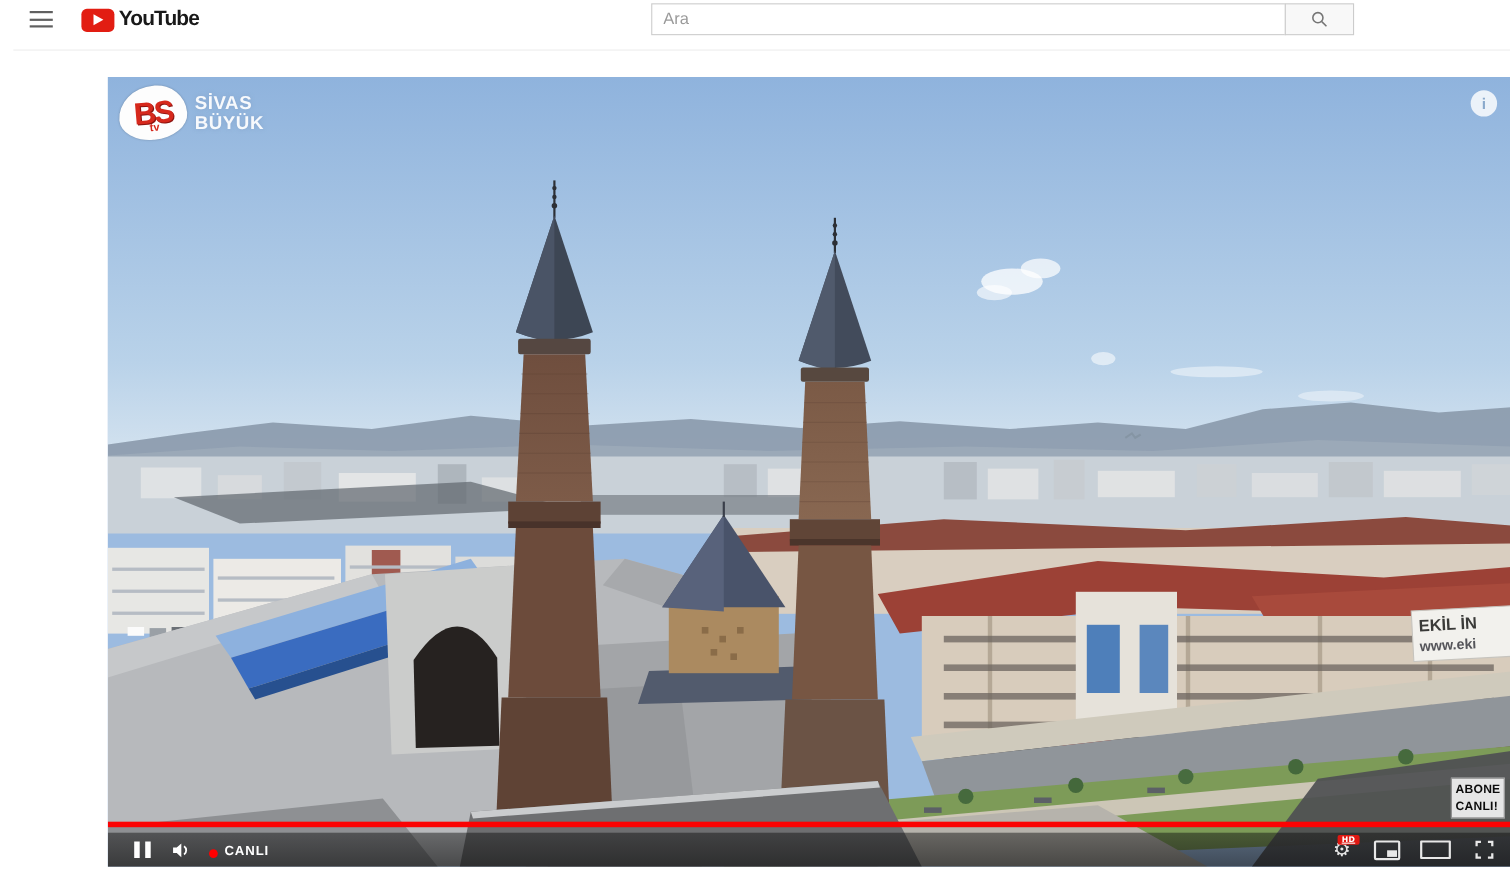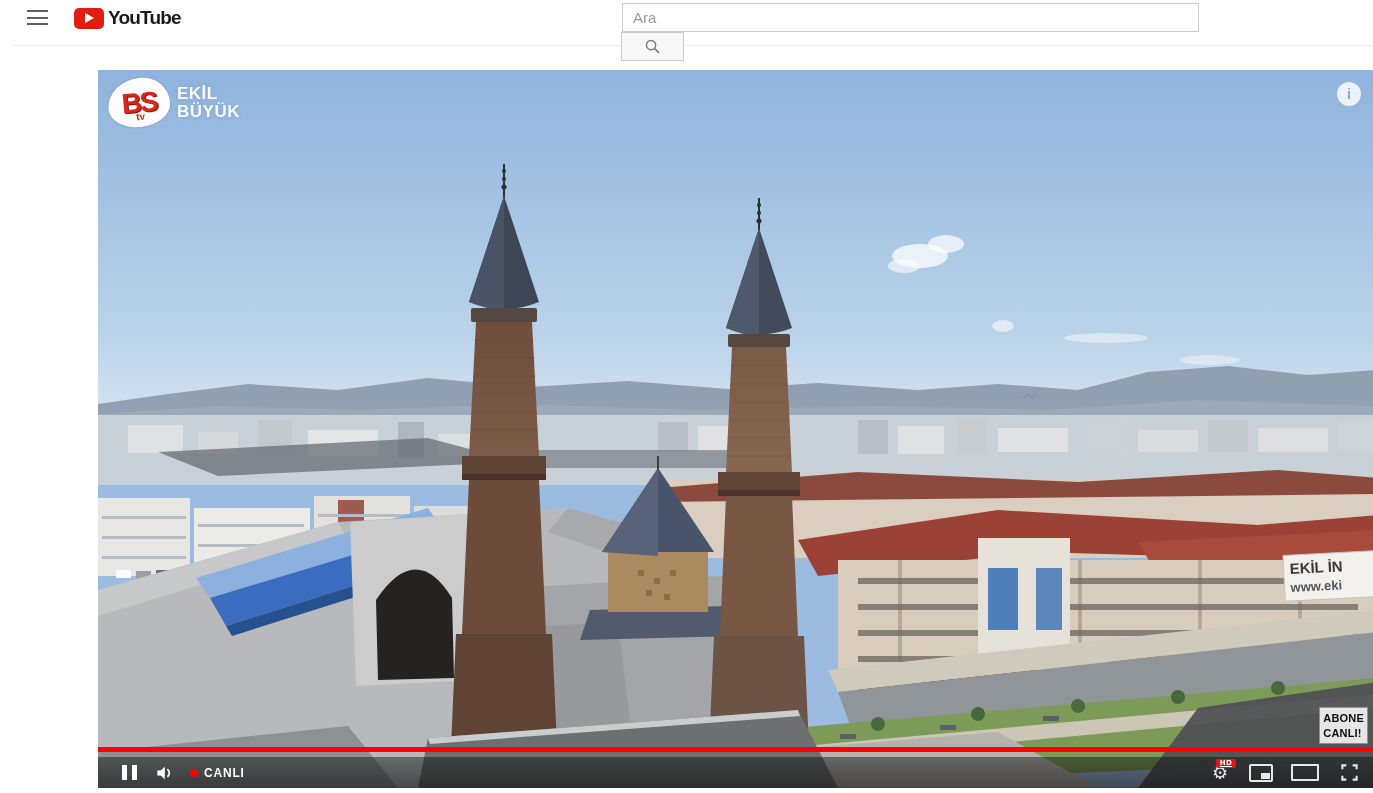--- a/index.html
+++ b/index.html
@@ -6,21 +6,21 @@
   #app{position:relative;width:1373px;height:793px;background:#fff;overflow:hidden;margin-left:12px;}
 
   
   .header{position:absolute;top:0;left:0;width:100%;height:45px;background:#fff;border-bottom:1px solid #ededed;z-index:5;}
   .hamburger{position:absolute;left:15px;top:10px;width:21px;height:15px;display:flex;flex-direction:column;justify-content:space-between;cursor:pointer;}
   .hamburger span{display:block;height:2px;background:#606060;}
   .yt-logo{position:absolute;left:62px;top:7px;display:flex;align-items:center;gap:4px;cursor:pointer;}
   .yt-play{width:30px;height:21px;background:#e21d12;border-radius:5px;position:relative;}
   .yt-play::after{content:"";position:absolute;left:11px;top:5.5px;border-left:9px solid #fff;border-top:5px solid transparent;border-bottom:5px solid transparent;}
   .yt-word{font-size:19px;font-weight:bold;letter-spacing:-0.8px;color:#191919;}
-  .search{position:absolute;left:610px;top:3px;display:flex;flex-direction:column;}
+  .search{position:absolute;left:580px;top:3px;display:flex;}
   .search input{box-sizing:border-box;width:577px;height:29px;border:1px solid #ccc;padding:0 10px;font-size:15px;color:#111;outline:none;font-family:"Liberation Sans",sans-serif;}
   .search input::placeholder{color:#9a9a9a;}
   .search-btn{box-sizing:border-box;width:63px;height:29px;margin-left:-1px;background:#f8f8f8;border:1px solid #ccc;display:flex;align-items:center;justify-content:center;cursor:pointer;}
 
   
   #player{position:absolute;left:86px;top:70px;width:1280px;height:718px;background:#9cbbe0;overflow:hidden;cursor:pointer;}
   .scene{position:absolute;left:0;top:0;width:1280px;height:718px;display:block;}
 
   
   .wm{position:absolute;left:10px;top:8px;display:flex;align-items:center;gap:7px;z-index:3;}
@@ -35,21 +35,21 @@
   
   .sub-badge{position:absolute;right:10px;bottom:44px;background:rgba(238,238,238,.95);border:1px solid #909090;color:#0d0d0d;font-weight:800;font-size:11px;line-height:1.3;padding:3px 3px;z-index:3;letter-spacing:.2px;}
 
   
   .progress{position:absolute;left:0;right:0;bottom:36px;height:5px;background:#fb0303;z-index:4;cursor:pointer;}
   .ctrl{position:absolute;left:0;right:0;bottom:0;height:31px;background:linear-gradient(rgba(12,12,12,.46),rgba(10,10,10,.64));display:flex;align-items:center;padding:0 14px;z-index:4;}
   .btn{height:31px;display:flex;align-items:center;justify-content:center;cursor:pointer;}
   .pause{width:34px;gap:5px;}
   .pause i{display:block;width:5px;height:15px;background:#fff;}
   .vol{width:36px;}
-  .live{display:flex;align-items:center;gap:6px;margin-left:8px;}
+  .live{display:flex;align-items:flex-end;gap:6px;margin-left:8px;}
   .live-dot{width:8px;height:8px;border-radius:50%;background:#f00;}
   .live-label{color:#fff;font-size:12px;font-weight:bold;letter-spacing:.8px;}
   .ctrl-right{margin-left:auto;display:flex;align-items:center;gap:13px;}
   .gear{position:relative;width:26px;font-family:"DejaVu Sans",sans-serif;font-size:18px;color:#e6e6e6;line-height:1;}
   .hd{position:absolute;top:2px;right:-3px;background:#e01812;color:#fff;font-size:7px;font-weight:700;padding:1px 4px;border-radius:2px;letter-spacing:.3px;text-decoration:underline;}
   .mini{width:30px;}
   .mini b{position:relative;display:block;width:20px;height:14px;border:2px solid #e8e8e8;border-radius:2px;}
   .mini b i{position:absolute;right:1px;bottom:1px;width:9px;height:6px;background:#e8e8e8;}
   .theater{width:32px;}
   .theater b{display:block;width:24px;height:13px;border:2px solid #e8e8e8;border-radius:1px;}
@@ -312,21 +312,21 @@
         <path d="M330,668 L700,640 L702,646 L332,674 Z" fill="#caccce"></path>
       </g>
     </svg>
 
     <div class="wm">
       <div class="wm-blob">
         <span class="wm-bs">BS</span>
         <span class="wm-tv">tv</span>
       </div>
       <div class="wm-name">
-        <div>EKİL</div>
+        <div>SİVAS</div>
         <div>BÜYÜK</div>
       </div>
     </div>
 
     <div class="info-btn">
         <span>i</span>
       </div>
 
     <div class="sub-badge">
       <div>ABONE</div>

